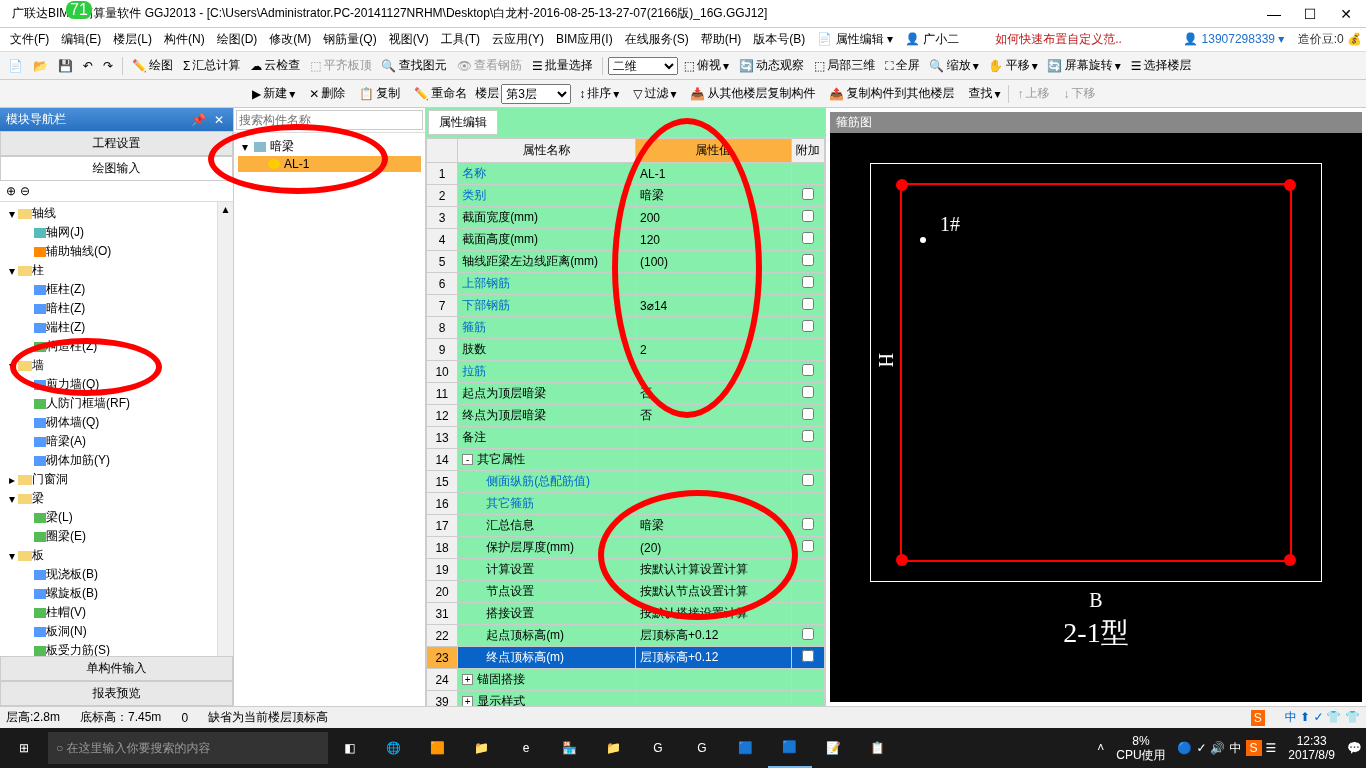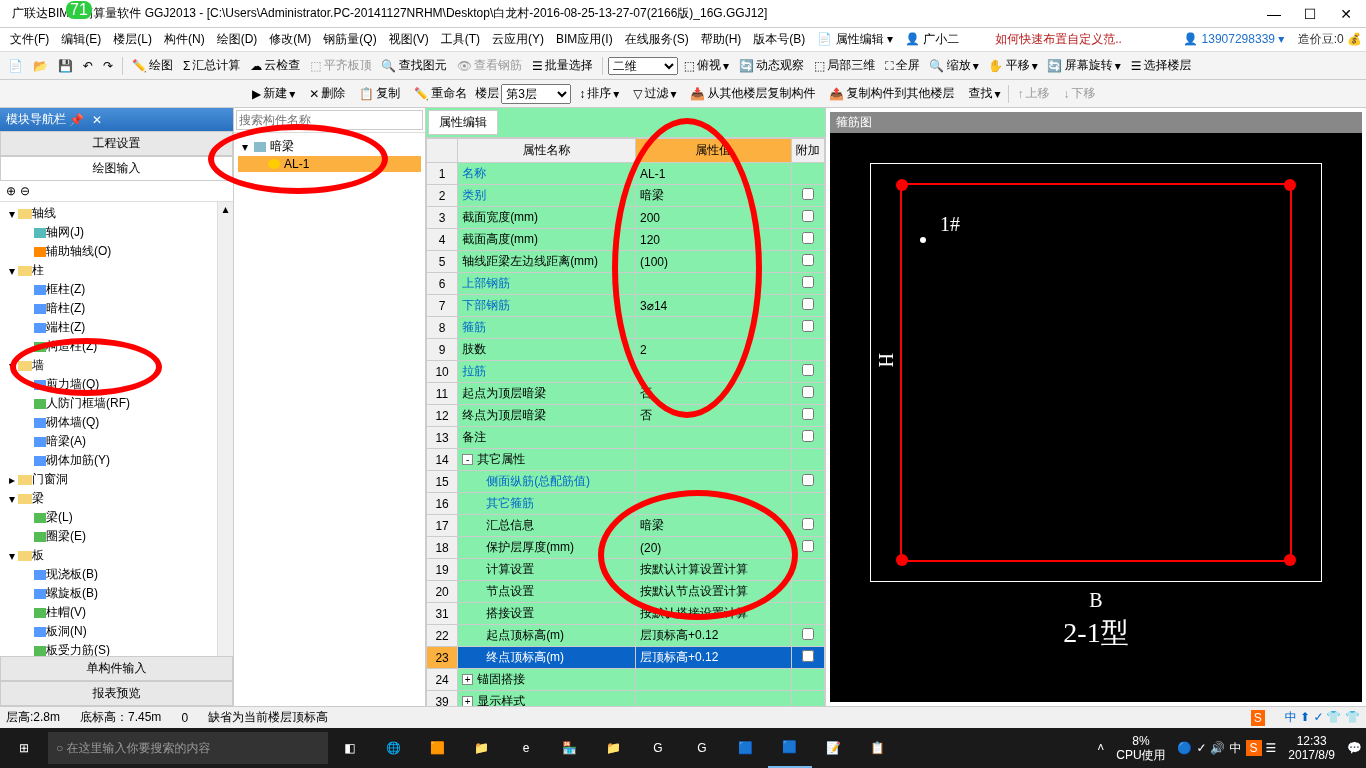--- a/index.html
+++ b/index.html
@@ -22,21 +22,21 @@
 .toolbar .btn { padding: 2px 4px; cursor: pointer; display: flex; align-items: center; gap: 2px; }
 .toolbar .sep { width: 1px; height: 18px; background: #ccc; margin: 0 3px; }
 
 .toolbar2 { background: #f4f4f4; height: 28px; display: flex; align-items: center; padding: 0 4px; border-bottom: 1px solid #ccc; gap: 2px; }
 .toolbar2 .btn { padding: 2px 6px; cursor: pointer; display: flex; align-items: center; gap: 2px; }
 .toolbar2 select { font-size: 12px; height: 20px; }
 
 .main { display: flex; height: calc(768px - 28px - 24px - 28px - 28px - 22px - 40px); }
 
 .left-panel { width: 234px; background: #fff; border-right: 1px solid #ccc; display: flex; flex-direction: column; }
-.nav-header { background: linear-gradient(#4a90d9, #2870c0); color: #fff; padding: 3px 6px; display: flex; justify-content: flex-start; align-items: center; }
+.nav-header { background: linear-gradient(#4a90d9, #2870c0); color: #fff; padding: 3px 6px; display: flex; justify-content: space-between; align-items: center; }
 .nav-header .icons { display: flex; gap: 2px; }
 .nav-header .icons span { cursor: pointer; padding: 0 3px; }
 .tab-btn { background: #e8e8e8; border: 1px solid #ccc; text-align: center; padding: 3px; cursor: pointer; }
 .tab-btn.active { background: #fff; }
 .tool-strip { padding: 3px 6px; border-bottom: 1px solid #ddd; display: flex; gap: 4px; }
 .tree { flex: 1; overflow-y: auto; padding: 2px; position: relative; }
 .tree-item { padding: 1px 2px; display: flex; align-items: center; cursor: pointer; white-space: nowrap; }
 .tree-item .tog { width: 12px; text-align: center; }
 .tree-item.l1 { padding-left: 4px; }
 .tree-item.l2 { padding-left: 20px; }

